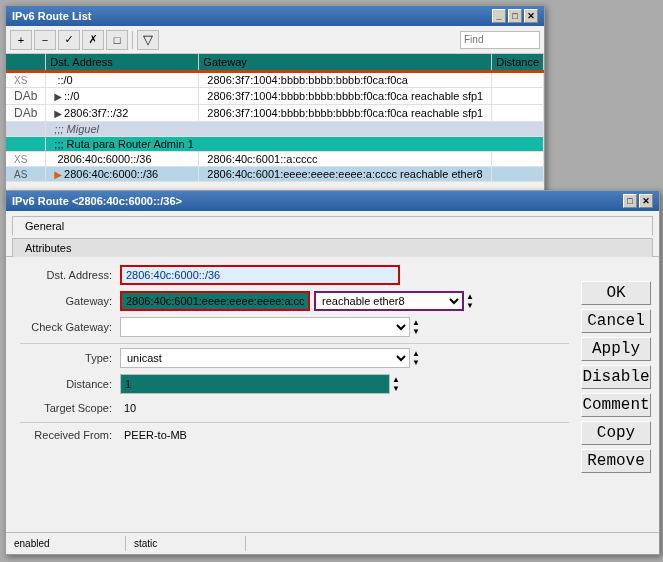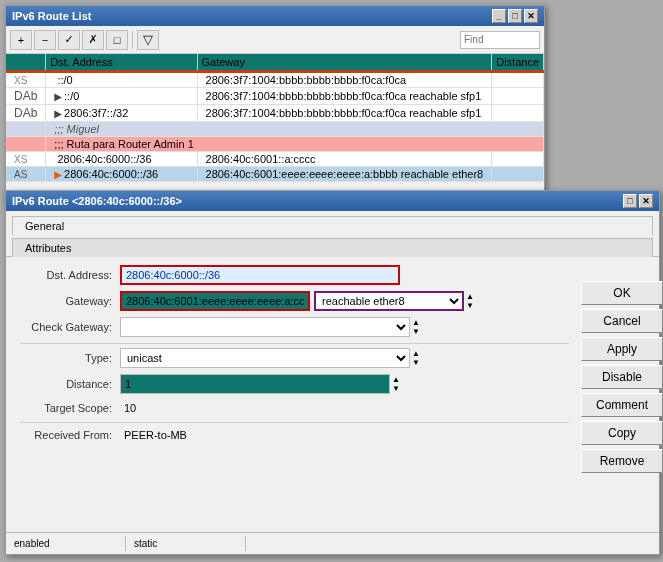--- a/index.html
+++ b/index.html
@@ -124,21 +124,21 @@
       border-bottom: 1px solid #e0e0e0;
       border-right: 1px solid #e0e0e0;
       padding: 1px 8px;
       white-space: nowrap;
       overflow: hidden;
     }
 
     .row-normal { background: #fff; }
     .row-selected { background: #b8d4e8; }
     .row-section { background: #d0d8e8; font-style: italic; color: #555; }
-    .row-header { background: #fca5a5; }
+    .row-header { background: #14b8a6; }
 
     .flag-xs { color: #888; font-size: 10px; }
     .flag-dab { color: #555; font-size: 12px; }
     .flag-as { color: #555; font-size: 10px; }
 
     .arrow-icon { color: #e06000; font-size: 10px; margin-right: 2px; }
     .arrow-dark { color: #444; font-size: 10px; margin-right: 2px; }
 
     .table-container {
       overflow: auto;
@@ -249,31 +249,32 @@
       position: absolute;
       right: 8px;
       top: 24px;
       display: flex;
       flex-direction: column;
       gap: 4px;
       width: 70px;
     }
 
     .action-btn {
-      width: 82px;
+      width: 70px;
       height: 24px;
       background: #e8e8e8;
       border: 1px solid #888;
       border-top-color: #fff;
       border-left-color: #fff;
       cursor: pointer;
-      font-size: 12px;
+      font-size: 16px;
       display: flex;
       align-items: center;
       justify-content: center;
+      font-family: Liberation Mono, monospace;
     }
 
     
     .status-bar {
       position: absolute;
       bottom: 0;
       left: 0;
       right: 0;
       height: 22px;
       background: #f0f0f0;
@@ -355,21 +356,21 @@
         </tr>
         <tr class="row-normal">
           <td><span class="flag-xs">XS</span></td>
           <td>&nbsp;2806:40c:6000::/36</td>
           <td>2806:40c:6001::a:cccc</td>
           <td></td>
         </tr>
         <tr class="row-selected">
           <td><span class="flag-as">AS</span></td>
           <td><span class="arrow-icon">▶</span>2806:40c:6000::/36</td>
-          <td>2806:40c:6001:eeee:eeee:eeee:a:bbbb reachable ether8</td>
+          <td>2806:40c:6001:eeee:eeee:eeee:a:cccc reachable ether8</td>
           <td></td>
         </tr>
       </tbody>
     </table>
   </div>
 </div>
 
 <div class="window bottom-window">
   <div class="title-bar">
     <span>IPv6 Route &lt;2806:40c:6000::/36&gt;</span>

